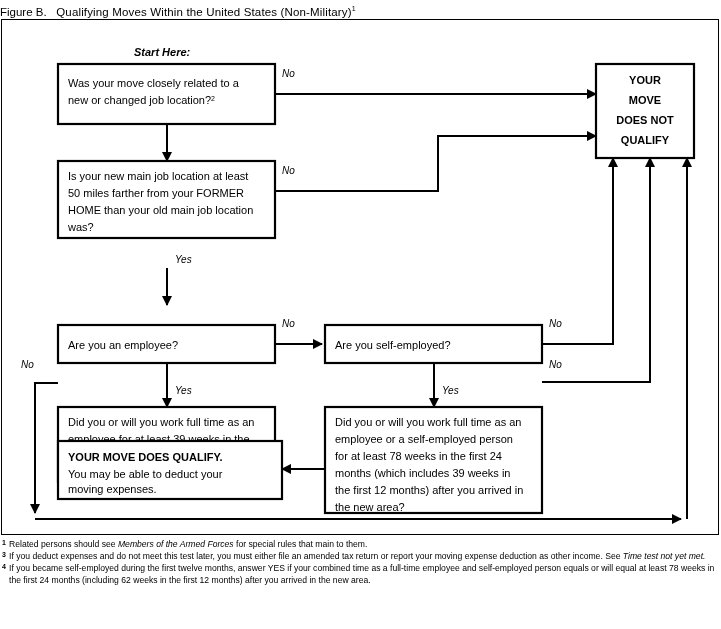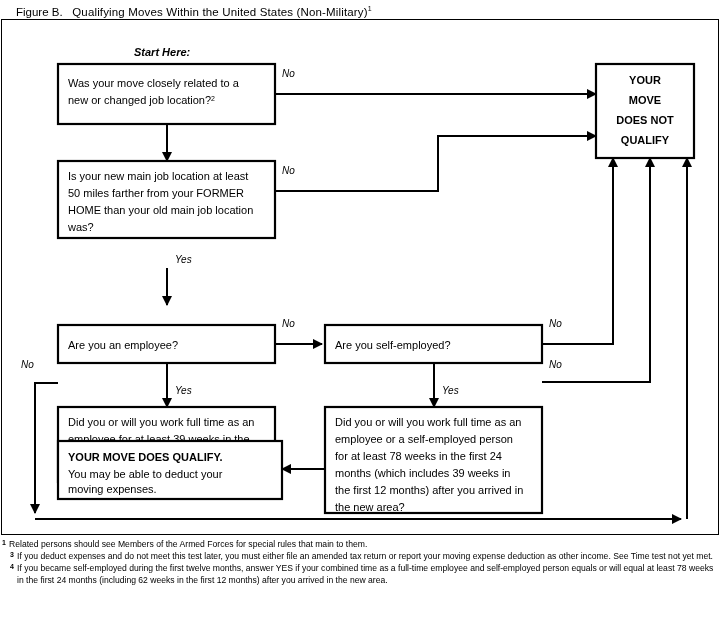--- a/index.html
+++ b/index.html
@@ -20,21 +20,20 @@
     left: 0px;
     top: 0px;
     width: 721px;
     height: 18px;
     font-size: 11.5px;
     white-space: nowrap;
     line-height: 18px;
   }
   #figure-title .fig-label {
     font-weight: normal;
-    padding-left: 16px;
   }
   #figure-title .fig-name {
     font-weight: normal;
     letter-spacing: 0.15px;
   }
   #figure-title .sup {
     font-size: 7px;
     vertical-align: super;
   }
   #chart-frame {
@@ -105,30 +104,30 @@
     line-height: 11.6px;
   }
   .fn-row {
     position: relative;
     padding-left: 7px;
     margin-bottom: 0.5px;
     white-space: nowrap;
   }
   .fn-row.wrap {
     white-space: normal;
-    margin-left: 8px;
   }
   .fn-mark {
     position: absolute;
     left: 0px;
     top: -2px;
     font-size: 7px;
     font-weight: bold;
   }
   .fn-ital {
+    font-style: italic;
   }
 </style>
 </head>
 <body>
 
 <div id="figure-title">
   <span class="fig-label">Figure B.</span>
   <span>&nbsp;&nbsp;</span><span class="fig-name">Qualifying Moves Within the United States (Non-Military)</span><span class="sup">1</span>
 </div>
 

